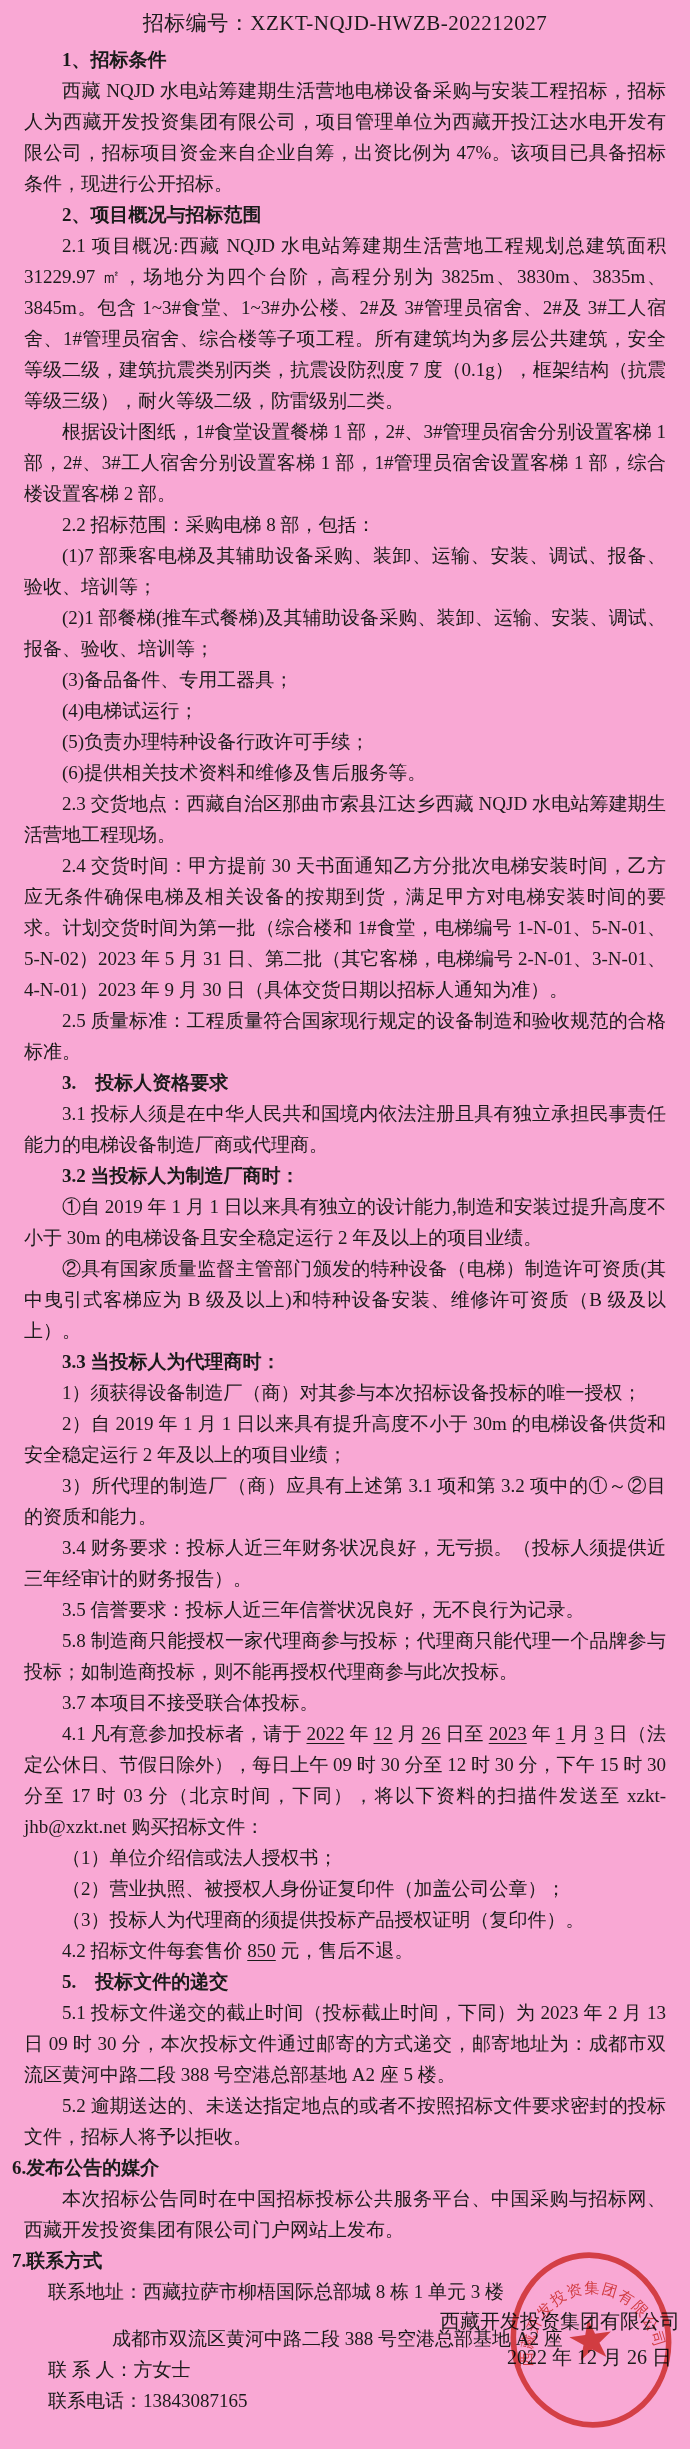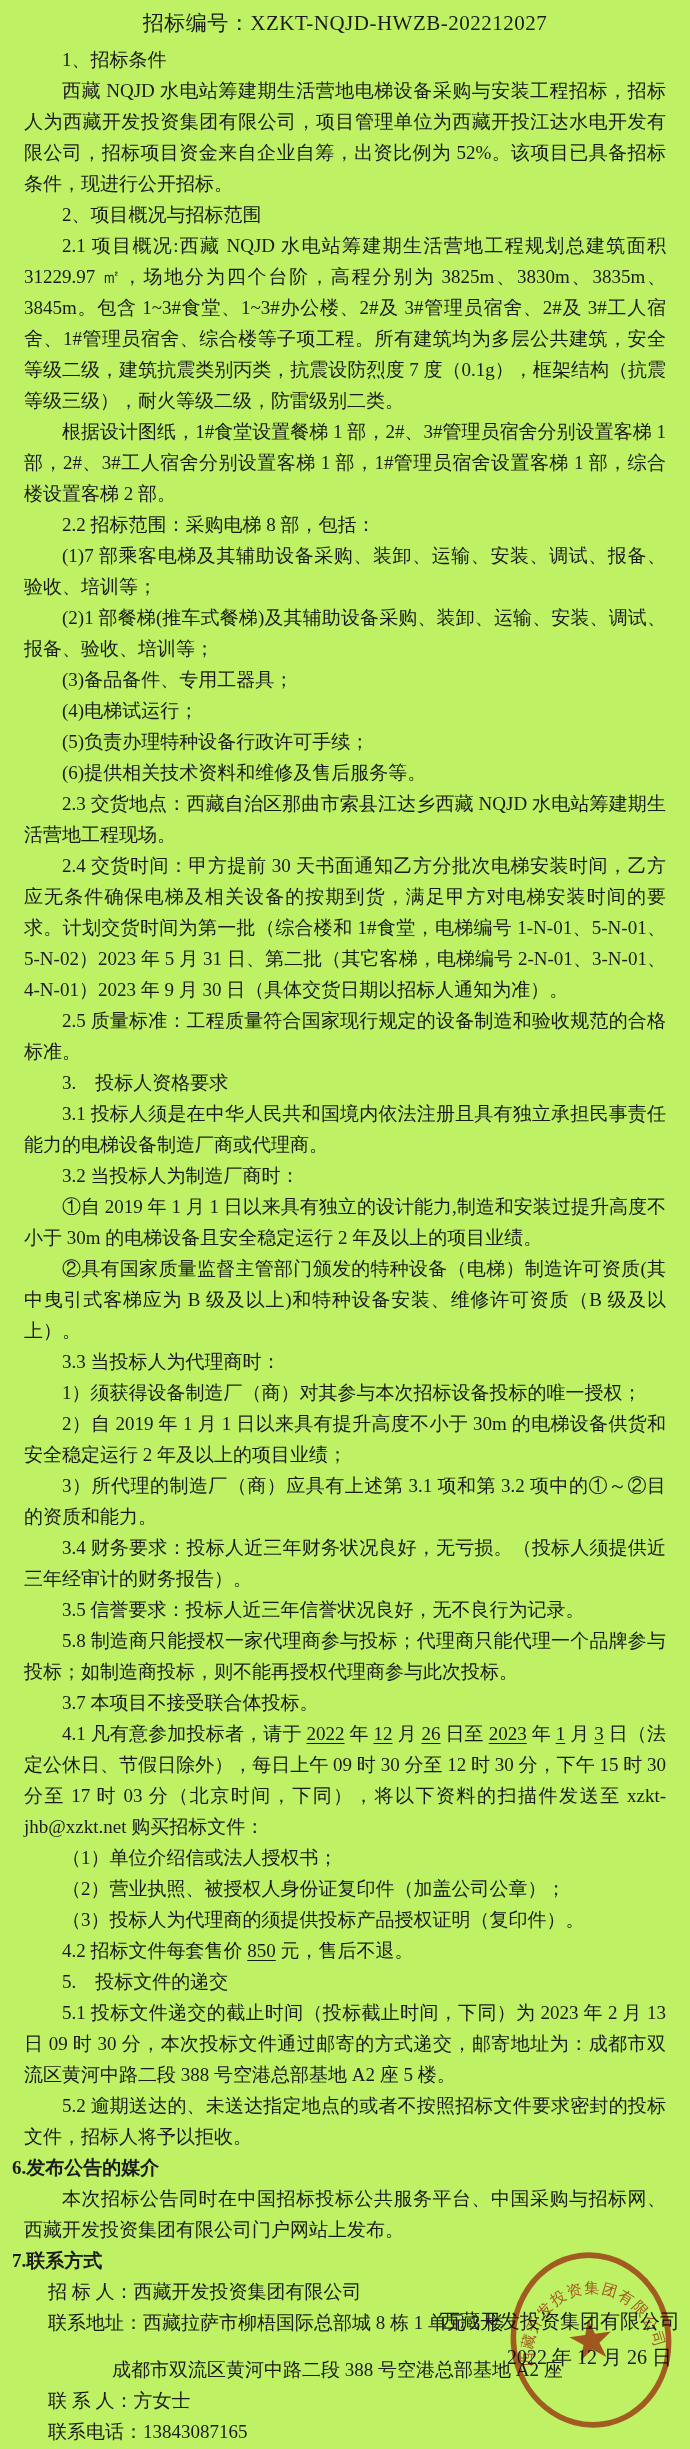--- a/index.html
+++ b/index.html
@@ -1,21 +1,21 @@
 <!DOCTYPE html>
 <html><head>
 <meta charset="utf-8">
 <style>
   html,body { margin:0; padding:0; background:#e8e8e8; }
   .page {
     position:relative;
     width:690px;
     height:2449px;
     margin:0 auto;
-    background:#bef264;
+    background:#f9a8d4;
     overflow:hidden;
     font-family:"Liberation Serif","DejaVu Serif",serif;
     color:#1b1b1b;
     box-sizing:border-box;
   }
   .doc-title {
     margin:0;
     padding:8px 24px 4px 24px;
     text-align:center;
     font-size:21px;
@@ -23,21 +23,21 @@
     line-height:30px;
     letter-spacing:0.5px;
   }
   .content {
     padding:2px 24px 0 24px;
     font-size:19px;
     line-height:31px;
     text-align:justify;
   }
   .content p { margin:0; }
-  .blk.heading { font-weight:normal; text-indent:38px; }
+  .blk.heading { font-weight:bold; text-indent:38px; }
   .blk.heading-left { font-weight:bold; text-indent:0; margin-left:-12px; }
   .blk.para { text-indent:38px; }
   .blk.contact { padding-left:24px; text-indent:0; }
   .blk.contact-cont { padding-left:88px; text-indent:0;margin-top:16px; }
   .blk u { text-underline-offset:3px; }
   .sig-company {
     position:absolute;
     top:2306px; right:10px;
     font-size:20px; line-height:31px;
     z-index:1;
@@ -62,21 +62,21 @@
 </head>
 <body>
 
 <div class="page">
 
   <h1 class="doc-title">招标编号：XZKT-NQJD-HWZB-202212027</h1>
 
   <div class="content">
 
   <p class="blk heading"><span>1、招标条件</span></p>
-      <p class="blk para"><span>西藏 NQJD 水电站筹建期生活营地电梯设备采购与安装工程招标，招标人为西藏开发投资集团有限公司，项目管理单位为西藏开投江达水电开发有限公司，招标项目资金来自企业自筹，出资比例为 52%。该项目已具备招标条件，现进行公开招标。</span></p>
+      <p class="blk para"><span>西藏 NQJD 水电站筹建期生活营地电梯设备采购与安装工程招标，招标人为西藏开发投资集团有限公司，项目管理单位为西藏开投江达水电开发有限公司，招标项目资金来自企业自筹，出资比例为 47%。该项目已具备招标条件，现进行公开招标。</span></p>
       <p class="blk heading"><span>2、项目概况与招标范围</span></p>
       <p class="blk para"><span>2.1 项目概况:西藏 NQJD 水电站筹建期生活营地工程规划总建筑面积 31229.97 ㎡，场地分为四个台阶，高程分别为 3825m、3830m、3835m、3845m。包含 1~3#食堂、1~3#办公楼、2#及 3#管理员宿舍、2#及 3#工人宿舍、1#管理员宿舍、综合楼等子项工程。所有建筑均为多层公共建筑，安全等级二级，建筑抗震类别丙类，抗震设防烈度 7 度（0.1g），框架结构（抗震等级三级），耐火等级二级，防雷级别二类。</span></p>
       <p class="blk para"><span>根据设计图纸，1#食堂设置餐梯 1 部，2#、3#管理员宿舍分别设置客梯 1 部，2#、3#工人宿舍分别设置客梯 1 部，1#管理员宿舍设置客梯 1 部，综合楼设置客梯 2 部。</span></p>
       <p class="blk para"><span>2.2 招标范围：采购电梯 8 部，包括：</span></p>
       <p class="blk para"><span>(1)7 部乘客电梯及其辅助设备采购、装卸、运输、安装、调试、报备、验收、培训等；</span></p>
       <p class="blk para"><span>(2)1 部餐梯(推车式餐梯)及其辅助设备采购、装卸、运输、安装、调试、报备、验收、培训等；</span></p>
       <p class="blk para"><span>(3)备品备件、专用工器具；</span></p>
       <p class="blk para"><span>(4)电梯试运行；</span></p>
       <p class="blk para"><span>(5)负责办理特种设备行政许可手续；</span></p>
       <p class="blk para"><span>(6)提供相关技术资料和维修及售后服务等。</span></p>
@@ -100,21 +100,20 @@
       <p class="blk para"><span>（1）单位介绍信或法人授权书；</span></p>
       <p class="blk para"><span>（2）营业执照、被授权人身份证复印件（加盖公司公章）；</span></p>
       <p class="blk para"><span>（3）投标人为代理商的须提供投标产品授权证明（复印件）。</span></p>
       <p class="blk para"><span>4.2 招标文件每套售价 </span><u>850</u><span> 元，售后不退。</span></p>
       <p class="blk heading"><span>5.　投标文件的递交</span></p>
       <p class="blk para"><span>5.1 投标文件递交的截止时间（投标截止时间，下同）为 2023 年 2 月 13 日 09 时 30 分，本次投标文件通过邮寄的方式递交，邮寄地址为：成都市双流区黄河中路二段 388 号空港总部基地 A2 座 5 楼。</span></p>
       <p class="blk para"><span>5.2 逾期送达的、未送达指定地点的或者不按照招标文件要求密封的投标文件，招标人将予以拒收。</span></p>
       <p class="blk heading-left"><span>6.发布公告的媒介</span></p>
       <p class="blk para"><span>本次招标公告同时在中国招标投标公共服务平台、中国采购与招标网、西藏开发投资集团有限公司门户网站上发布。</span></p>
       <p class="blk heading-left"><span>7.联系方式</span></p>
-      <p class="blk contact"><span>招 标 人：西藏开发投资集团有限公司</span></p>
       <p class="blk contact"><span>联系地址：西藏拉萨市柳梧国际总部城 8 栋 1 单元 3 楼</span></p>
       <p class="blk contact-cont"><span>成都市双流区黄河中路二段 388 号空港总部基地 A2 座</span></p>
       <p class="blk contact"><span>联 系 人：方女士</span></p>
       <p class="blk contact"><span>联系电话：13843087165</span></p>
     </div>
 
   <div class="sig-company">西藏开发投资集团有限公司</div>
 
   <div class="sig-date">2022 年 12 月 26 日</div>
 

